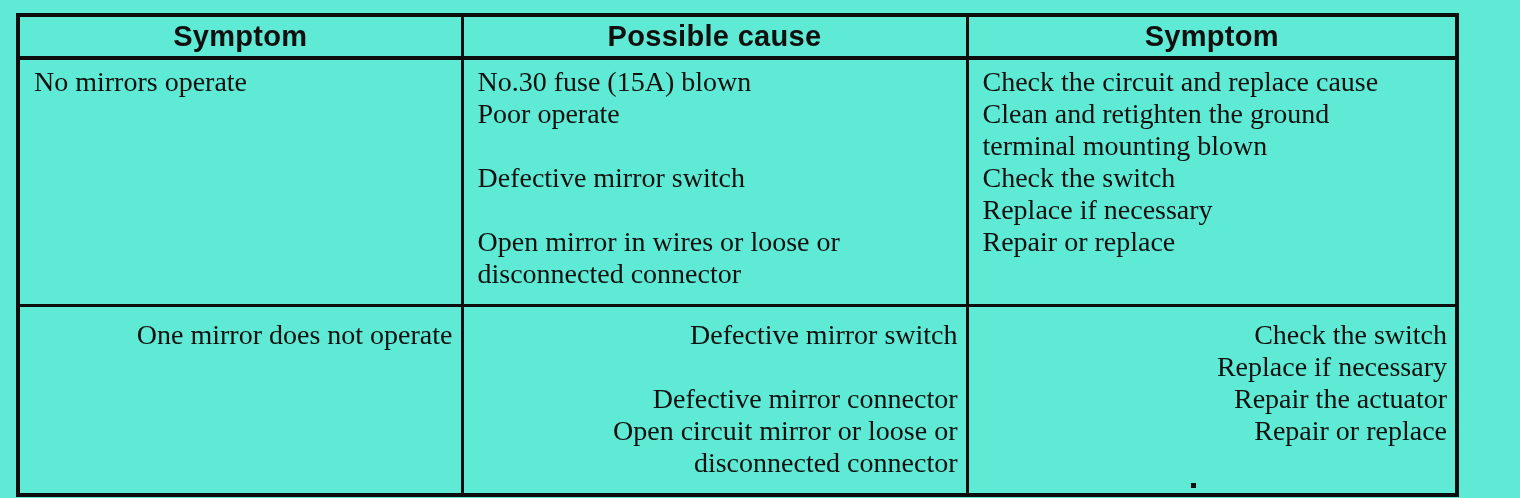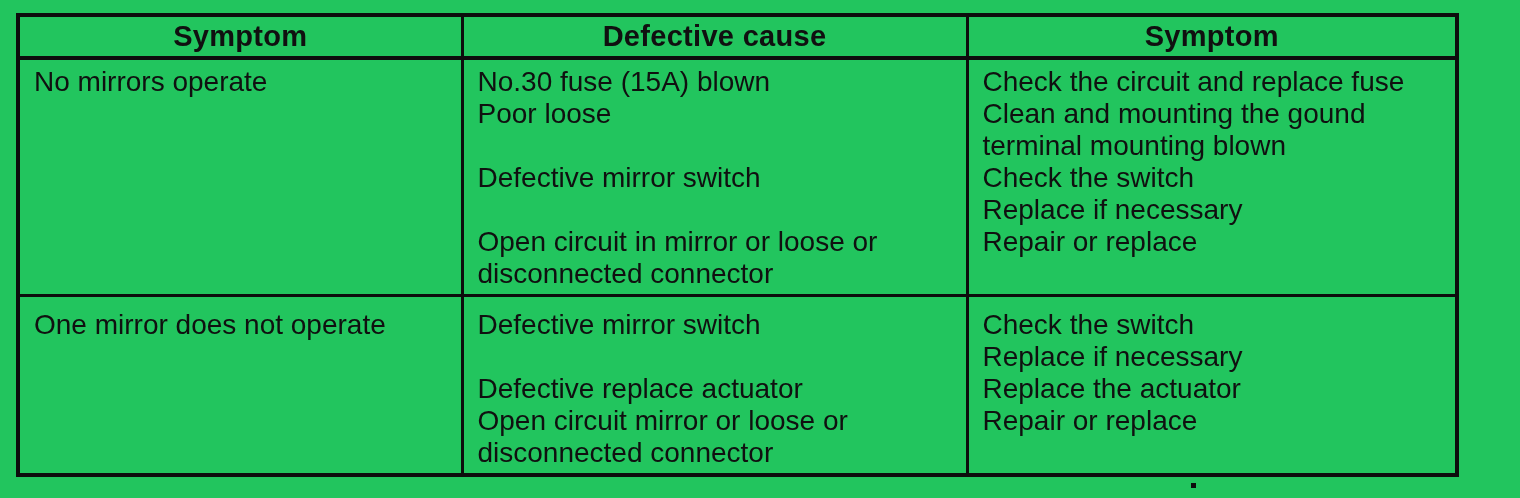--- a/index.html
+++ b/index.html
@@ -11,21 +11,21 @@
     height: 498px;
     background: #ffffff;
     font-family: "Liberation Sans", "DejaVu Sans", sans-serif;
     color: #101010;
     overflow: hidden;
   }
   .page {
     position: relative;
     width: 1520px;
     height: 498px;
-    background: #22c55e;
+    background: #5eead4;
   }
   table.trouble {
     position: absolute;
     left: 16px;
     top: 13px;
     width: 1439px;
     border-collapse: collapse;
     table-layout: fixed;
     border: 4px solid #0d0d0d;
   }
@@ -39,24 +39,25 @@
     font-size: 29px;
     font-weight: bold;
     text-align: center;
     vertical-align: middle;
     letter-spacing: 0.3px;
     padding: 0;
   }
   table.trouble td {
     vertical-align: top;
     font-size: 28px;
-    padding: 6px 8px 4px 14px;
+    padding: 6px 8px 14px 14px;
+    font-family: Liberation Serif, serif;
   }
   tr.row-1 td { height: 220px; }
-  tr.row-2 td { height: 150px; padding-top: 12px; }
+  tr.row-2 td { height: 150px; padding-top: 12px; text-align: right; }
   .line {
     height: 32px;
     line-height: 32px;
     white-space: nowrap;
     overflow: visible;
   }
   .speck {
     position: absolute;
     left: 1191px;
     top: 483px;
@@ -72,62 +73,62 @@
 
   <table class="trouble">
     <colgroup>
       <col style="width:444px">
       <col style="width:505px">
       <col style="width:490px">
     </colgroup>
     <thead>
       <tr>
         <th>Symptom</th>
-        <th>Defective cause</th>
+        <th>Possible cause</th>
         <th>Symptom</th>
       </tr>
     </thead>
     <tbody>
       <tr class="row-1">
         <td>
           <div class="line">No mirrors operate</div>
         </td>
         <td>
           <div class="line">No.30 fuse (15A) blown</div>
-          <div class="line">Poor loose</div>
+          <div class="line">Poor operate</div>
           <div class="line"></div>
           <div class="line">Defective mirror switch</div>
           <div class="line"></div>
-          <div class="line">Open circuit in mirror or loose or</div>
+          <div class="line">Open mirror in wires or loose or</div>
           <div class="line">disconnected connector</div>
         </td>
         <td>
-          <div class="line">Check the circuit and replace fuse</div>
-          <div class="line">Clean and mounting the gound</div>
+          <div class="line">Check the circuit and replace cause</div>
+          <div class="line">Clean and retighten the ground</div>
           <div class="line">terminal mounting blown</div>
           <div class="line">Check the switch</div>
           <div class="line">Replace if necessary</div>
           <div class="line">Repair or replace</div>
         </td>
       </tr>
       <tr class="row-2">
         <td>
           <div class="line">One mirror does not operate</div>
         </td>
         <td>
           <div class="line">Defective mirror switch</div>
           <div class="line"></div>
-          <div class="line">Defective replace actuator</div>
+          <div class="line">Defective mirror connector</div>
           <div class="line">Open circuit mirror or loose or</div>
           <div class="line">disconnected connector</div>
         </td>
         <td>
           <div class="line">Check the switch</div>
           <div class="line">Replace if necessary</div>
-          <div class="line">Replace the actuator</div>
+          <div class="line">Repair the actuator</div>
           <div class="line">Repair or replace</div>
         </td>
       </tr>
     </tbody>
   </table>
 
   <div class="speck"></div>
 
 </div>
 

